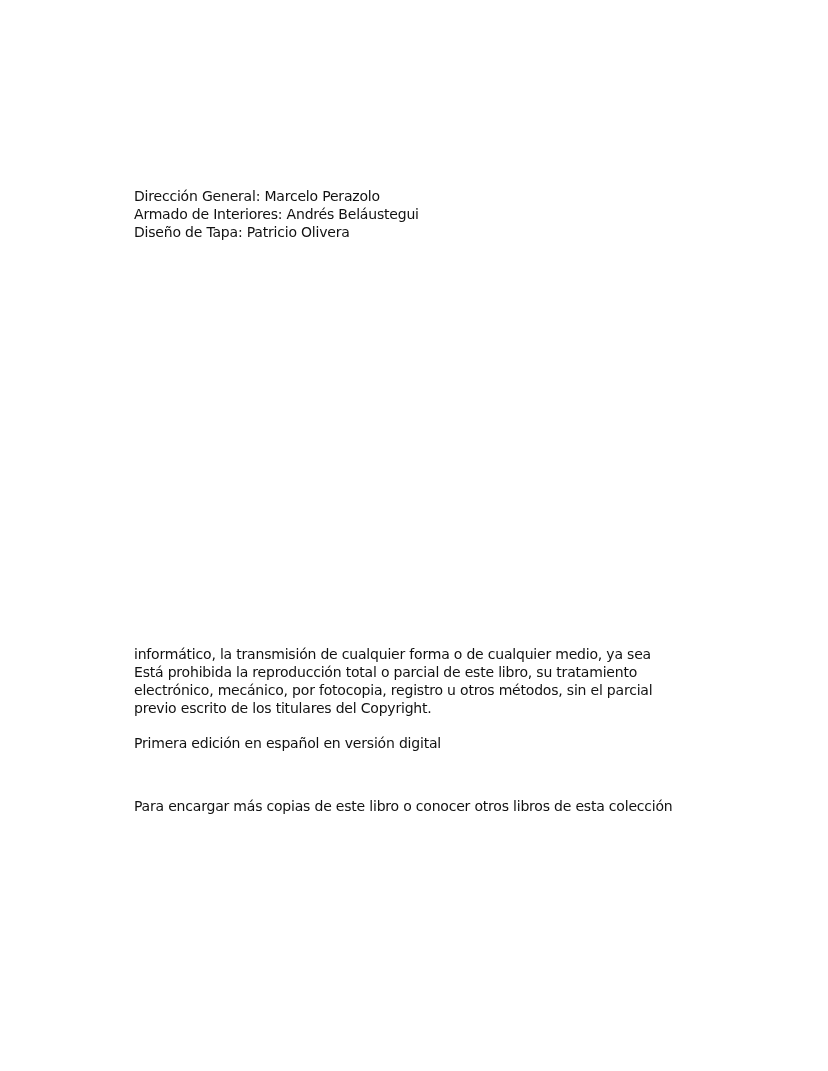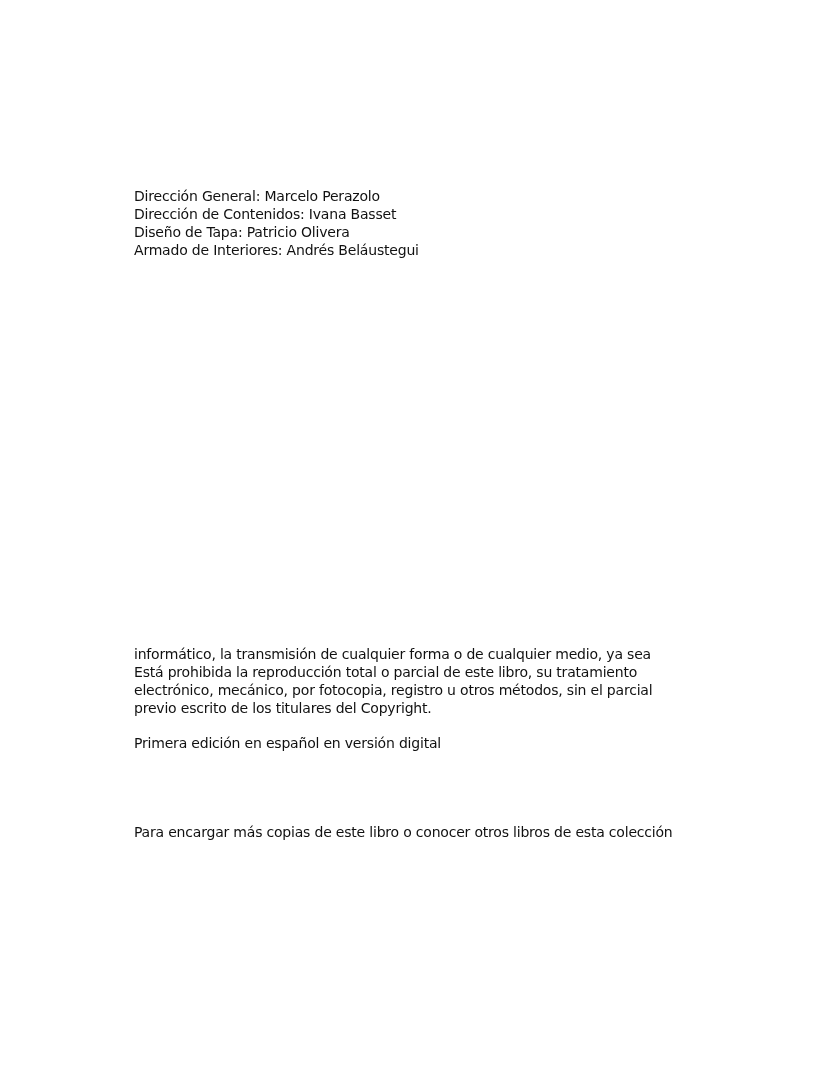--- a/index.html
+++ b/index.html
@@ -23,30 +23,29 @@
       letter-spacing: -0.2px;
       white-space: nowrap;
     }
     .line {
       display: block;
       height: 18px;
     }
     #credits { top: 187px; }
     #copyright-notice { top: 645px; }
     #edition { top: 734px; }
-    #order-info { top: 823px; }
+    #order-info { top: 797px; }
   </style>
 </head>
 <body>
 
 <div class="block" id="credits">
   <span class="line">Dirección General: Marcelo Perazolo</span>
-  <span class="line">Dirección de Contenidos: Ivana Basset</span>
+  <span class="line">Armado de Interiores: Andrés Beláustegui</span>
   <span class="line">Diseño de Tapa: Patricio Olivera</span>
-  <span class="line">Armado de Interiores: Andrés Beláustegui</span>
 </div>
 
 <div class="block" id="copyright-notice">
   <span class="line">informático, la transmisión de cualquier forma o de cualquier medio, ya sea</span>
   <span class="line">Está prohibida la reproducción total o parcial de este libro, su tratamiento</span>
   <span class="line">electrónico, mecánico, por fotocopia, registro u otros métodos, sin el parcial</span>
   <span class="line">previo escrito de los titulares del Copyright.</span>
 </div>
 
 <div class="block" id="edition">

